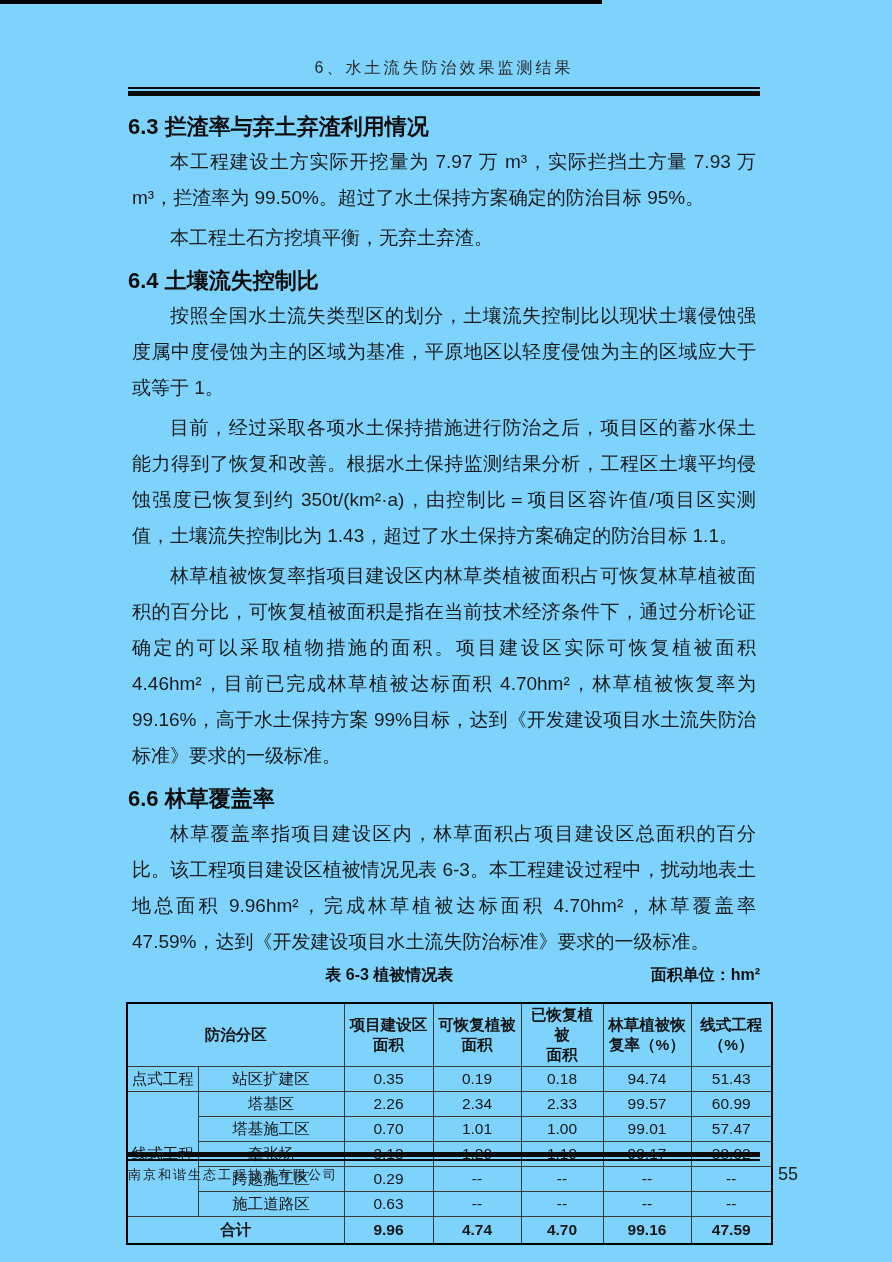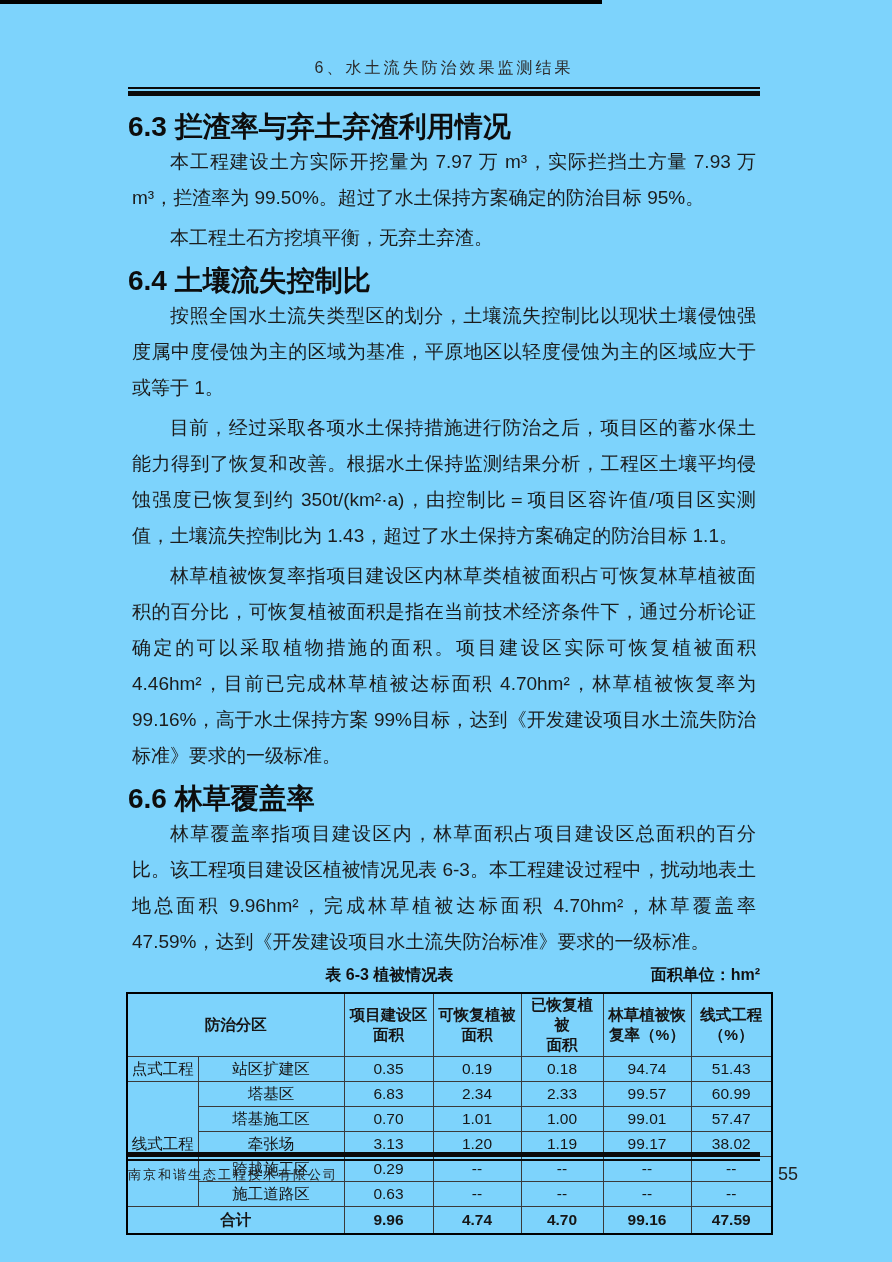--- a/index.html
+++ b/index.html
@@ -15,32 +15,32 @@
     position:absolute; left:128px; top:58px; width:632px;
     text-align:center; font-size:16px; letter-spacing:3px; color:#2b2b2b;
   }
   .header-rule { position:absolute; left:128px; top:87px; width:632px; }
   .header-rule .thin  { height:2px; background:#0a0a0a; }
   .header-rule .thick { height:5px; background:#0a0a0a; margin-top:2px; }
 
   .content { position:absolute; left:128px; top:104px; width:632px; }
 
   .section-heading {
-    font-size:28px; font-weight:bold; color:#0d0d0d;
+    font-size:22px; font-weight:bold; color:#0d0d0d;
     margin:12px 0 4px 0; line-height:26px;
   }
   .section-heading.first { margin-top:10px; }
 
   .para {
     font-size:19px; line-height:36px; margin:4px;
     text-indent:2em; text-align:justify; color:#1c1c1c;
   }
 
   .caption-row {
-    display:flex; align-items:center; height:22px; margin:0 0 6px 0;
+    display:flex; align-items:center; height:22px; margin:0 0 16px 0;
   }
   .caption-center { flex:1; text-align:center; font-size:16px; font-weight:bold; color:#111; }
   .caption-unit   { font-size:16px; font-weight:bold; color:#111; white-space:nowrap; }
 
   table.veg {
     table-layout:fixed; width:645px; margin-left:-2px;
     border-collapse:collapse; font-size:15.5px; color:#161616;
     border:2px solid #000;
   }
   table.veg th, table.veg td {
@@ -126,21 +126,21 @@
           <td>站区扩建区</td>
           <td>0.35</td>
           <td>0.19</td>
           <td>0.18</td>
           <td>94.74</td>
           <td>51.43</td>
         </tr>
         <tr>
           <td rowspan="5">线式工程</td>
           <td>塔基区</td>
-          <td>6.83</td>
+          <td>2.26</td>
           <td>2.34</td>
           <td>2.33</td>
           <td>99.57</td>
           <td>60.99</td>
         </tr>
         <tr>
           <td>塔基施工区</td>
           <td>0.70</td>
           <td>1.01</td>
           <td>1.00</td>

